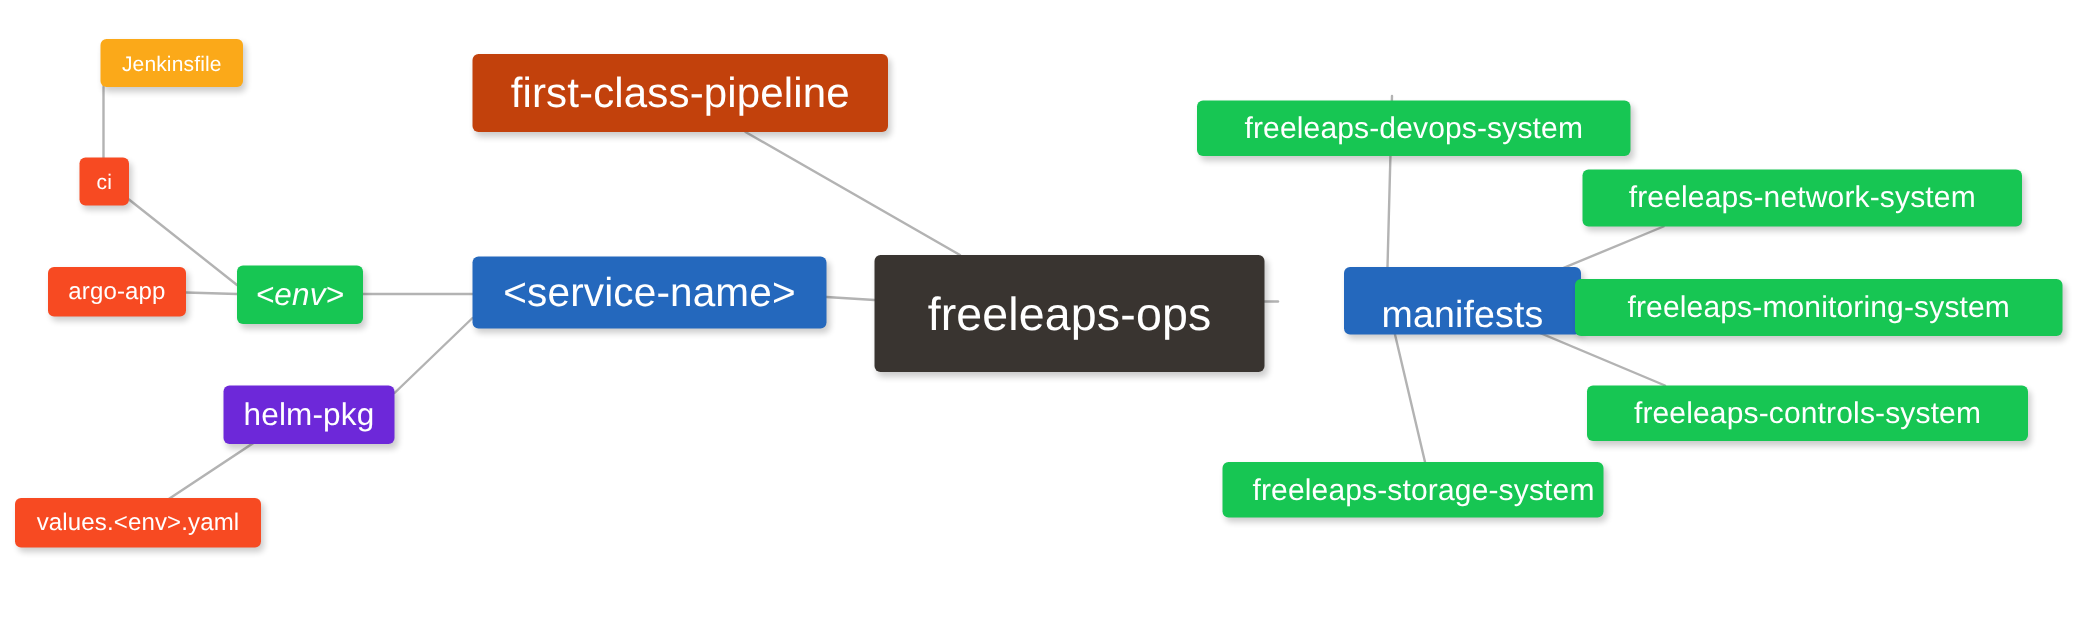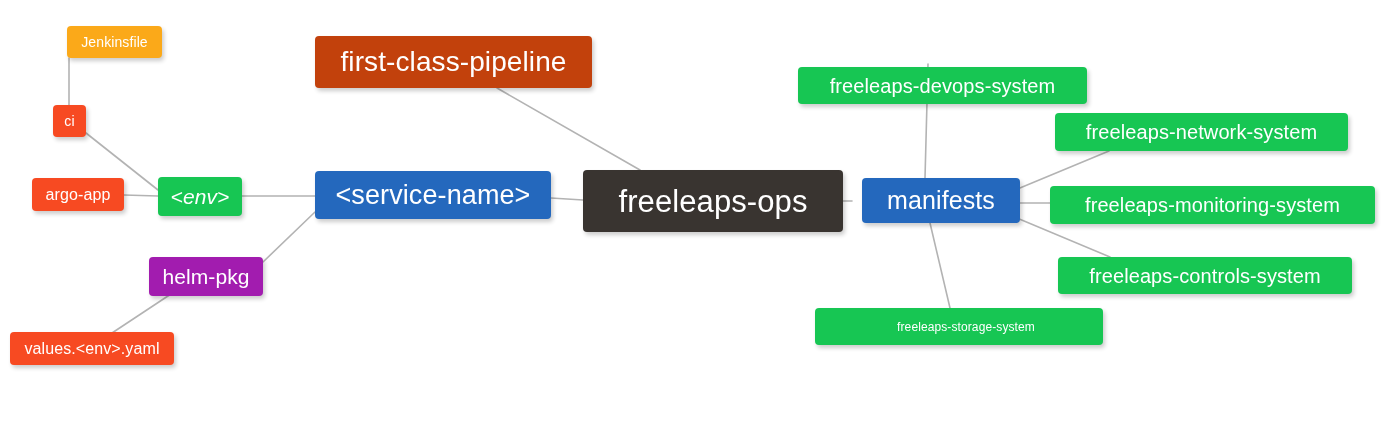--- a/index.html
+++ b/index.html
@@ -71,47 +71,47 @@
       </div>
       <div class="node" style="left: 53px; top: 105px; width: 33px; height: 32px; background: rgb(247, 74, 34); font-size: 14px;">
         <span class="node-label">ci</span>
       </div>
       <div class="node" style="left: 32px; top: 178px; width: 92px; height: 33px; background: rgb(247, 74, 34); font-size: 16px;">
         <span class="node-label">argo-app</span>
       </div>
       <div class="node" style="left: 158px; top: 177px; width: 84px; height: 39px; background: rgb(23, 198, 83); font-size: 21px; font-style: italic;">
         <span class="node-label">&lt;env&gt;</span>
       </div>
-      <div class="node" style="left: 149px; top: 257px; width: 114px; height: 39px; background: #a21caf; font-size: 21px;">
+      <div class="node" style="left: 149px; top: 257px; width: 114px; height: 39px; background: #6d28d9; font-size: 21px;">
         <span class="node-label">helm-pkg</span>
       </div>
       <div class="node" style="left: 10px; top: 332px; width: 164px; height: 33px; background: rgb(247, 74, 34); font-size: 16px;">
         <span class="node-label">values.&lt;env&gt;.yaml</span>
       </div>
       <div class="node" style="left: 315px; top: 36px; width: 277px; height: 52px; background: #c2410c; font-size: 28px;">
         <span class="node-label">first-class-pipeline</span>
       </div>
       <div class="node" style="left: 315px; top: 171px; width: 236px; height: 48px; background: rgb(36, 104, 189); font-size: 27px;">
         <span class="node-label">&lt;service-name&gt;</span>
       </div>
-      <div class="node" style="left: 583px; top: 170px; width: 260px; height: 62px; background: rgb(57, 52, 48); font-size: 31px;">
+      <div class="node" style="left: 583px; top: 170px; width: 260px; height: 78px; background: rgb(57, 52, 48); font-size: 31px;">
         <span class="node-label">freeleaps-ops</span>
       </div>
-      <div class="node" style="left: 862px; top: 178px; width: 158px; height: 45px; background: rgb(36, 104, 189); font-size: 25px;">
+      <div class="node" style="left: 896px; top: 178px; width: 158px; height: 45px; background: rgb(36, 104, 189); font-size: 25px; align-items: flex-end;">
         <span class="node-label">manifests</span>
       </div>
       <div class="node" style="left: 798px; top: 27px; width: 289px; height: 37px; background: rgb(23, 198, 83); font-size: 20px; margin-top: 40px;">
         <span class="node-label">freeleaps-devops-system</span>
       </div>
       <div class="node" style="left: 1055px; top: 113px; width: 293px; height: 38px; background: rgb(23, 198, 83); font-size: 20px;">
         <span class="node-label">freeleaps-network-system</span>
       </div>
       <div class="node" style="left: 1050px; top: 186px; width: 325px; height: 38px; background: rgb(23, 198, 83); font-size: 20px;">
         <span class="node-label">freeleaps-monitoring-system</span>
       </div>
       <div class="node" style="left: 1058px; top: 257px; width: 294px; height: 37px; background: rgb(23, 198, 83); font-size: 20px;">
         <span class="node-label">freeleaps-controls-system</span>
       </div>
-      <div class="node" style="left: 815px; top: 308px; width: 288px; height: 37px; background: rgb(23, 198, 83); font-size: 12px; padding-left: 14px;">
+      <div class="node" style="left: 815px; top: 308px; width: 254px; height: 37px; background: rgb(23, 198, 83); font-size: 20px; padding-left: 14px;">
         <span class="node-label">freeleaps-storage-system</span>
       </div>
     </div>
 </div>
 
 </body></html>

